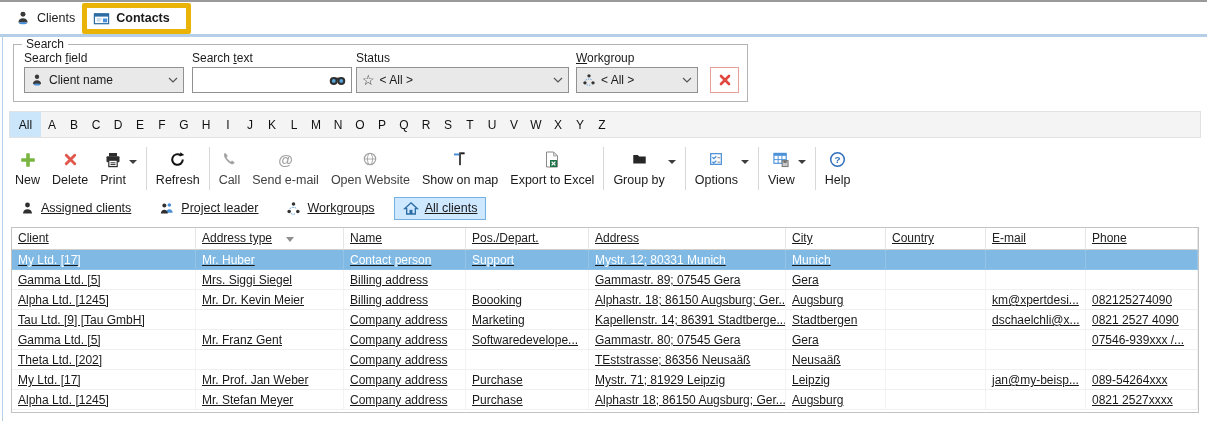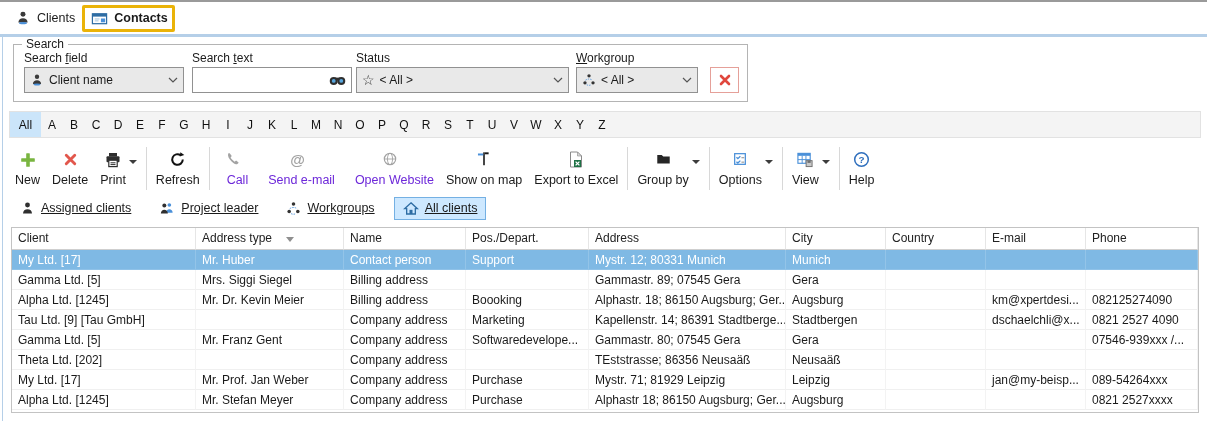--- a/index.html
+++ b/index.html
@@ -5,21 +5,21 @@
   * { margin:0; padding:0; box-sizing:border-box; }
   html,body { width:1207px; height:421px; background:#fff; overflow:hidden;
               font-family:"Liberation Sans","DejaVu Sans",sans-serif; font-size:12px; color:#1a1a1a; }
   body { position:relative; }
 
   .topline { position:absolute; top:0; left:0; width:1207px; height:2px; background:#9a9a9a; }
 
   
   .tabbar { position:absolute; top:2px; left:0; right:0; height:32px; display:flex; align-items:center; padding-left:8px; }
   .tab { display:flex; align-items:center; gap:6px; padding:4px 7px; font-size:12.5px; cursor:default; }
-  .tab-annotation { border:3px solid #eab308; border-radius:2px; padding:2px 4px 2px 6px; display:flex; align-items:center; gap:6px; background:#fff; }
+  .tab-annotation { border:5px solid #eab308; border-radius:2px; padding:2px 16px 2px 6px; display:flex; align-items:center; gap:6px; background:#fff; }
   .tab-annotation .lbl { font-weight:bold; }
   .tab-underline { position:absolute; top:34px; left:0; width:1207px; height:3px; background:#b5cfe8; }
 
   .content { position:absolute; top:37px; left:2px; right:0; bottom:0; border-left:1px solid #b5cfe8; }
 
   
   .groupbox { position:absolute; left:10px; top:7px; width:735px; height:58px; border:1px solid #b4b4b4; }
   .groupbox > .legend { position:absolute; top:-8px; left:8px; background:#fff; padding:0 4px; }
   .fld-label { position:absolute; top:6px; white-space:nowrap; }
   .combo { position:absolute; top:22px; height:26px; background:#e9e9e9; border:1px solid #919191;
@@ -36,31 +36,31 @@
               border:1px solid #e2e2e2; display:flex; align-items:stretch; }
   .alpha { display:flex; align-items:center; justify-content:center; width:22px; color:#111; cursor:default; }
   .alpha.all { width:31px; }
   .alpha.sel { background:#cbe5fa; }
 
   
   .toolbar { position:absolute; left:6px; right:6px; top:108px; height:47px; display:flex; align-items:stretch; }
   .tb-item { display:flex; align-items:center; gap:3px; padding:2px 6px; }
   .tb-main { display:flex; flex-direction:column; align-items:center; justify-content:space-between; height:100%; padding:4px 0 3px; gap:2px; }
   .tb-label { font-size:12.5px; white-space:nowrap; }
-  .tb-item.disabled .tb-label { color:#6d28d9;margin-left:8px; }
+  .tb-item.disabled .tb-label { color:#404040; }
   .caret { width:0; height:0; border-left:4px solid transparent; border-right:4px solid transparent; border-top:4.5px solid #3d3d3d; margin-top:-14px; }
   .tb-sep { width:1px; background:#d8d8d8; margin:2px 3px; }
 
   
   .filterrow { position:absolute; left:8px; top:157px; height:28px; display:flex; align-items:center; gap:10px;text-decoration:underline; }
   .f-item { display:flex; align-items:center; gap:6px; padding:3px 8px; font-size:12.5px; border:1px solid transparent; }
   .f-item.sel { background:#cde8ff; border:1px solid #74b0e3; }
 
   
-  .tbl { position:absolute; left:8px; right:8px; top:190px; height:186px; border:1px solid #c3c3c3; background:#fff; overflow:hidden; }
+  .tbl { position:absolute; left:8px; right:8px; top:190px; height:186px; border:1px solid #c3c3c3; background:#fff; overflow:hidden;text-decoration:underline; }
   .trow { display:grid; }
   .thead .cell { height:22px; line-height:21px; border-bottom:1px solid #cfcfcf; border-right:1px solid #e6e6e6; color:#222; }
   .cell { padding:0 2px 0 6px; white-space:nowrap; overflow:hidden; }
   .tbody .trow .cell { height:20px; line-height:20px; border-bottom:1px solid #f0f0f0; border-right:1px solid #f3f3f3; }
   .tbody .trow.sel { background:#7fb9e4; }
   .tbody .trow.sel .cell { color:#fff; border-bottom-color:#8fc2e8; border-right-color:#93c4e8; }
   .sortarrow { display:inline-block; width:0; height:0; border-left:4px solid transparent; border-right:4px solid transparent;
                border-top:5px solid #8f8f8f; margin-left:14px; }
 
   .icon { display:inline-flex; align-items:center; justify-content:center; }

